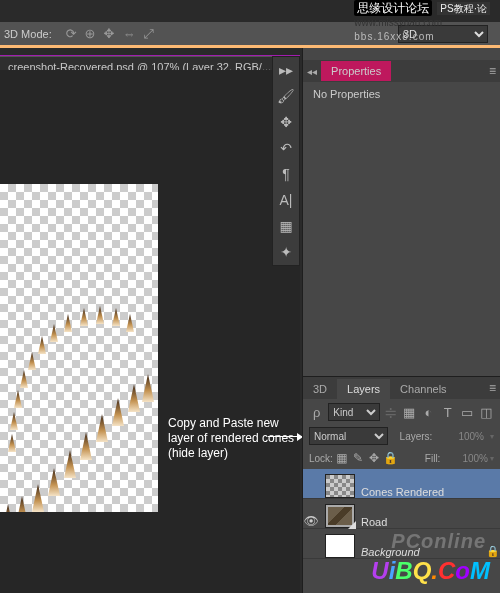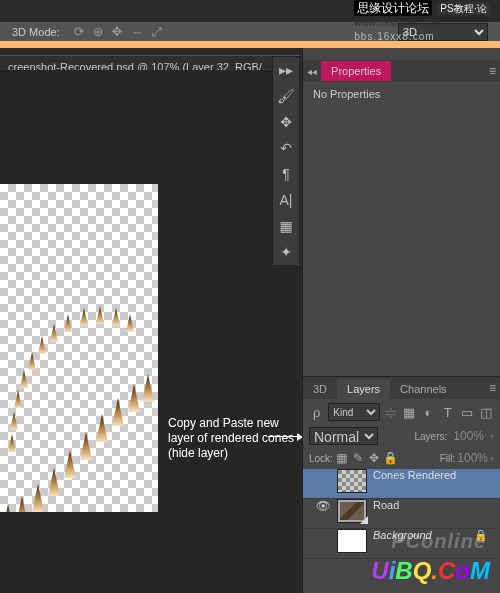--- a/index.html
+++ b/index.html
@@ -5,29 +5,29 @@
 * { margin:0; padding:0; box-sizing:border-box; font-family:"Segoe UI",Tahoma,sans-serif; }
 body { width:500px; height:593px; background:#2a2a2a; overflow:hidden; position:relative; }
 
 
 .top-overlay { position:absolute; top:0; right:10px; z-index:10; font-size:11px; line-height:14px; color:#ddd; text-align:left; }
 .top-overlay .cn { background:#000; color:#fff; font-size:12px; padding:1px 3px; border-radius:2px; display:inline-block; }
 .top-overlay .tut { background:#333; color:#eee; font-size:10px; padding:1px 3px; margin-left:2px; }
 .top-overlay .bbs { color:#bbb; font-size:10px; letter-spacing:1px; }
 
 
-.mode-bar { position:absolute; top:22px; left:0; right:0; height:26px; background:#535353; border-bottom:7px solid #fdba74; display:flex; align-items:center; padding-left:12px; }
+.mode-bar { position:absolute; top:22px; left:0; right:0; height:26px; background:#535353; border-bottom:3px solid #fdba74; display:flex; align-items:center; padding-left:4px; }
 .mode-bar .label { color:#ccc; font-size:11px; }
 .mode-bar .icons { display:flex; gap:8px; margin-left:14px; }
 .mode-bar .icons span { color:#999; font-size:13px; }
 .mode-bar .sel { margin-left:auto; margin-right:12px; }
 .mode-bar .sel select { background:#3a3a3a; color:#ddd; border:1px solid #222; font-size:11px; height:18px; width:90px; }
 
 
-.doc-tab-row { position:absolute; top:55px; left:0; right:200px; height:22px; background:#a21caf; display:flex; }
+.doc-tab-row { position:absolute; top:55px; left:0; right:200px; height:22px; background:#a21caf; display:flex;align-items:flex-end; }
 .doc-tab { background:#2f2f2f; color:#c8c8c8; font-size:11px; padding:4px 12px 4px 8px; border-top:1px solid #555; display:flex; align-items:center; gap:6px; }
 .doc-tab .x { color:#999; font-size:10px; }
 
 
 .canvas-area { position:absolute; top:70px; left:0; width:300px; bottom:0; background:#262626; }
 .artboard { position:absolute; top:114px; left:0; width:158px; height:328px; background:#fff; background-image:linear-gradient(45deg,#ccc 25%,transparent 25%,transparent 75%,#ccc 75%),linear-gradient(45deg,#ccc 25%,transparent 25%,transparent 75%,#ccc 75%); background-size:16px 16px; background-position:0 0,8px 8px; overflow:hidden; }
 .cone { position:absolute; width:8px; height:18px; background:linear-gradient(#3a2414,#c49352 60%,#f5e3c6); clip-path:polygon(50% 0,100% 100%,0 100%); }
 .cone.big { width:12px; height:28px; }
 
 
@@ -57,29 +57,29 @@
 .ltab { color:#aaa; font-size:11px; padding:4px 10px; }
 .ltab.active { background:#474747; color:#ddd; }
 .ltab-row .menu { margin-left:auto; margin-right:4px; color:#aaa; font-size:12px; align-self:center; }
 
 .filter-row { display:flex; align-items:center; height:26px; padding:0 6px; gap:4px; }
 .filter-row select { background:#3a3a3a; color:#ccc; border:1px solid #222; font-size:10px; height:18px; width:54px; }
 .filter-row .sep { color:#666; }
 .filter-row .ficon { color:#aaa; font-size:13px; width:16px; text-align:center; }
 
 .blend-row { display:flex; align-items:center; height:22px; padding:0 6px; gap:6px; }
-.blend-row select { background:#3a3a3a; color:#ccc; border:1px solid #222; font-size:14px; height:18px; width:69px; }
+.blend-row select { background:#3a3a3a; color:#ccc; border:1px solid #222; font-size:10px; height:18px; width:80px; }
 .blend-row .lbl { color:#aaa; font-size:10px; }
-.blend-row .val { color:#888; font-size:12px; }
+.blend-row .val { color:#888; font-size:10px;margin-left:20px; }
 .blend-row .arrow-dn { color:#666; font-size:8px; }
 .blend-row.lock .licon { color:#aaa; font-size:12px; width:14px; text-align:center; }
 .blend-row.lock { gap:2px; }
 
 .layer-list { }
-.layer { display:flex; align-items:flex-start; height:30px; padding:0 12px; border-bottom:1px solid #3a3a3a; gap:6px; }
+.layer { display:flex; align-items:flex-end; height:30px; padding:0 0; border-bottom:1px solid #3a3a3a; gap:6px; }
 .layer.sel { background:#5a7aa8; }
 .layer .vis { width:16px; color:#ccc; font-size:12px; text-align:center; }
 .layer .thumb { width:30px; height:24px; background:#888; border:1px solid #222; background-image:linear-gradient(45deg,#ccc 25%,transparent 25%,transparent 75%,#ccc 75%),linear-gradient(45deg,#ccc 25%,transparent 25%,transparent 75%,#ccc 75%); background-size:8px 8px; background-position:0 0,4px 4px; position:relative; }
 .layer .thumb.road { background:#aaa; background-image:none; }
 .layer .thumb.road:after { content:""; position:absolute; inset:2px; background:linear-gradient(135deg,#6b5e4a 0 40%,#4a3c28 40% 60%,#6b5e4a 60%); }
 .layer .thumb.l1 { background:#caa; background-image:none; }
 .layer .thumb.l1:after { content:""; position:absolute; inset:2px; background:linear-gradient(135deg,#d44 0 50%,#fa6 50%); }
 .layer .thumb.bg { background:#fff; background-image:none; }
 .layer .name { color:#ddd; font-size:11px; flex:1; }
 .layer .lock { color:#ccc; font-size:11px; }

